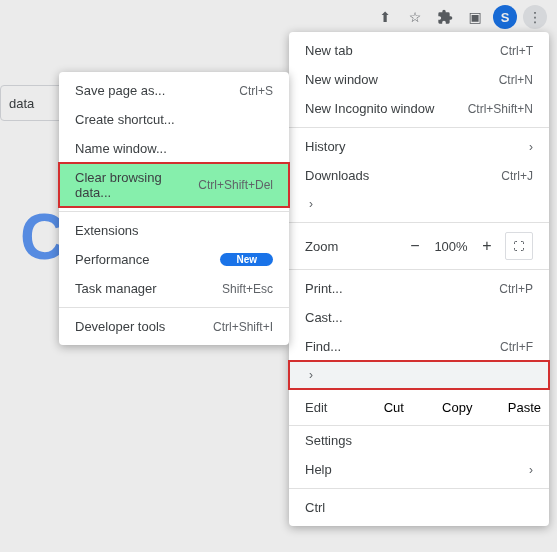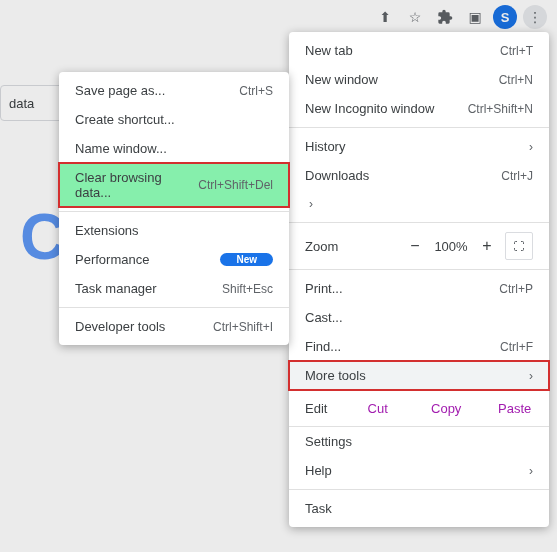--- a/index.html
+++ b/index.html
@@ -191,23 +191,23 @@
 
     .edit-row .edit-label {
       padding: 6px 16px;
       color: #3c4043;
       flex: 0 0 auto;
     }
 
     .edit-btn {
       flex: 1;
       padding: 6px 8px;
-      text-align: center;
-      cursor: pointer;
-      color: #a21caf;
+      text-align: right;
+      cursor: pointer;
+      color: #000000;
     }
 
     
     .sub-menu {
       position: absolute;
       top: 32px;
       right: 268px;
       width: 230px;
       background: white;
       border-radius: 4px;
@@ -350,21 +350,20 @@
   <div class="menu-item">
     <span class="label">Cast...</span>
   </div>
 
   <div class="menu-item">
     <span class="label">Find...</span>
     <span class="shortcut">Ctrl+F</span>
   </div>
 
   <div class="menu-item highlighted">
-    <span class="label">More tools</span>
     <span class="arrow">›</span>
   </div>
 
   <div class="edit-row">
     <span class="edit-label">Edit</span>
     <span class="edit-btn">Cut</span>
     <span class="edit-btn">Copy</span>
     <span class="edit-btn">Paste</span>
   </div>
 
@@ -373,15 +372,15 @@
   </div>
 
   <div class="menu-item">
     <span class="label">Help</span>
     <span class="arrow">›</span>
   </div>
 
   <div class="menu-divider"></div>
 
   <div class="menu-item">
-    <span class="label">Task</span>
+    <span class="label">Ctrl</span>
   </div>
 </div>
 
 </body></html>

